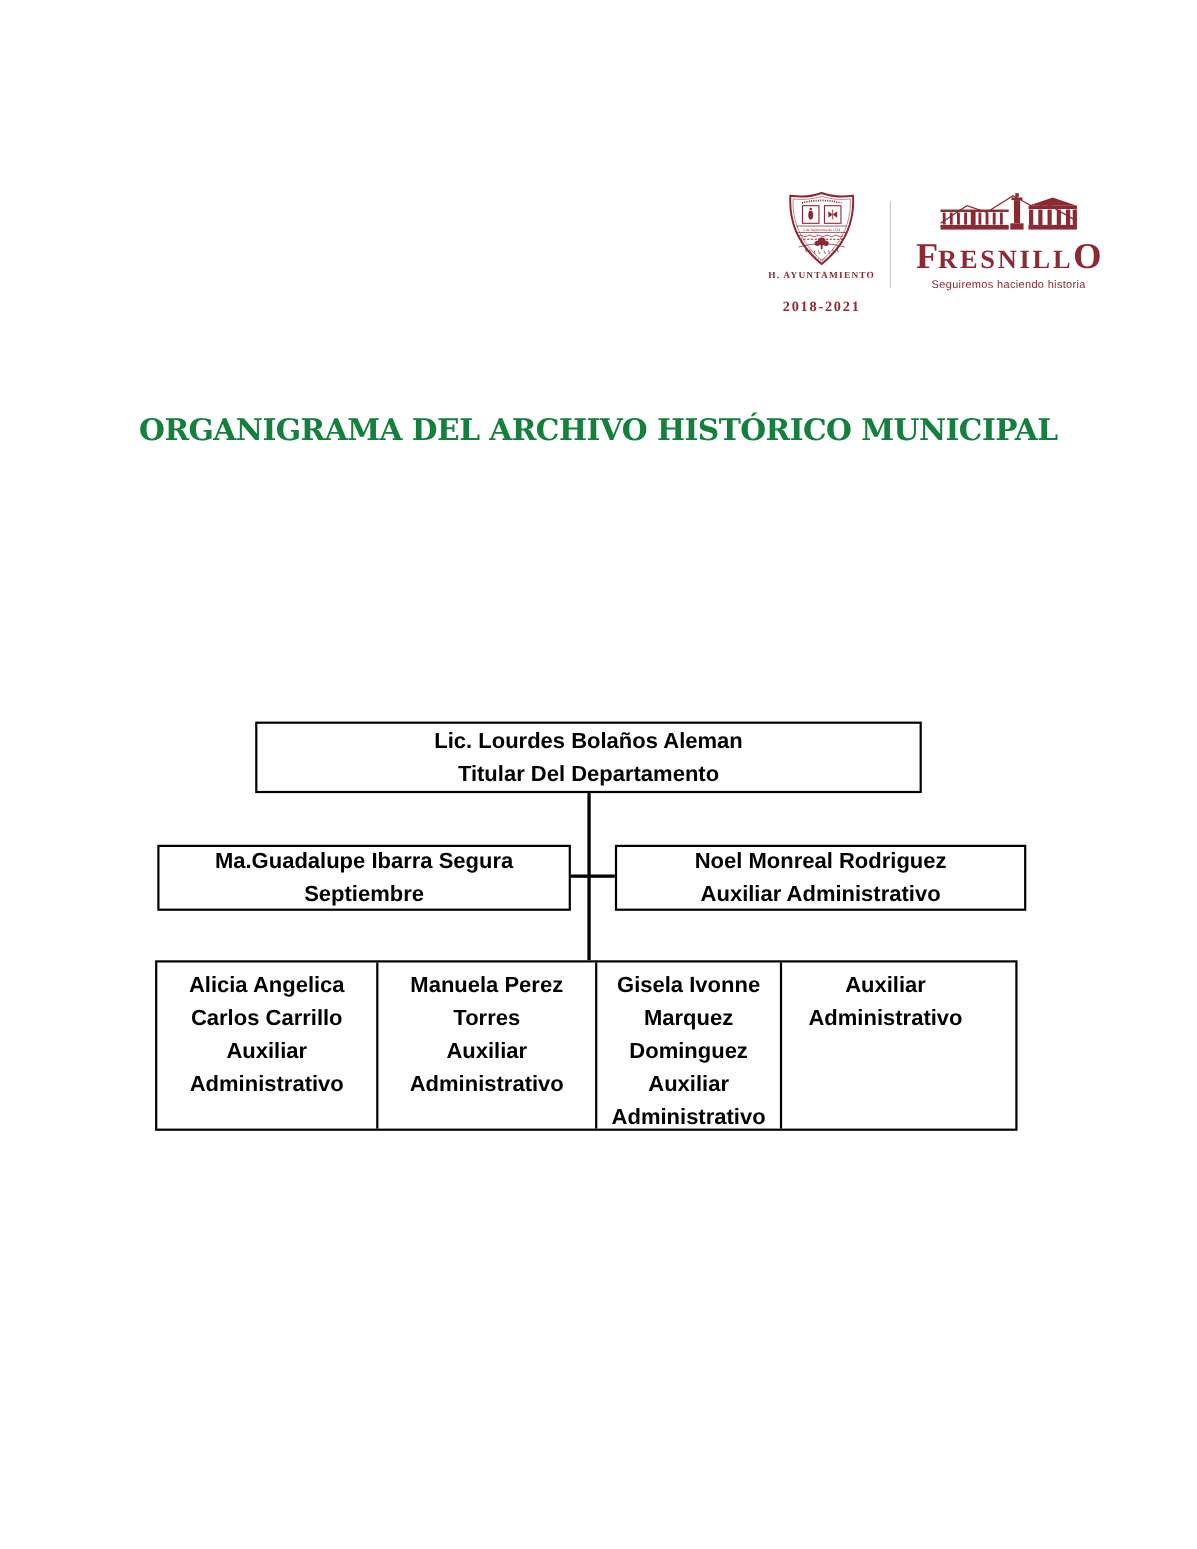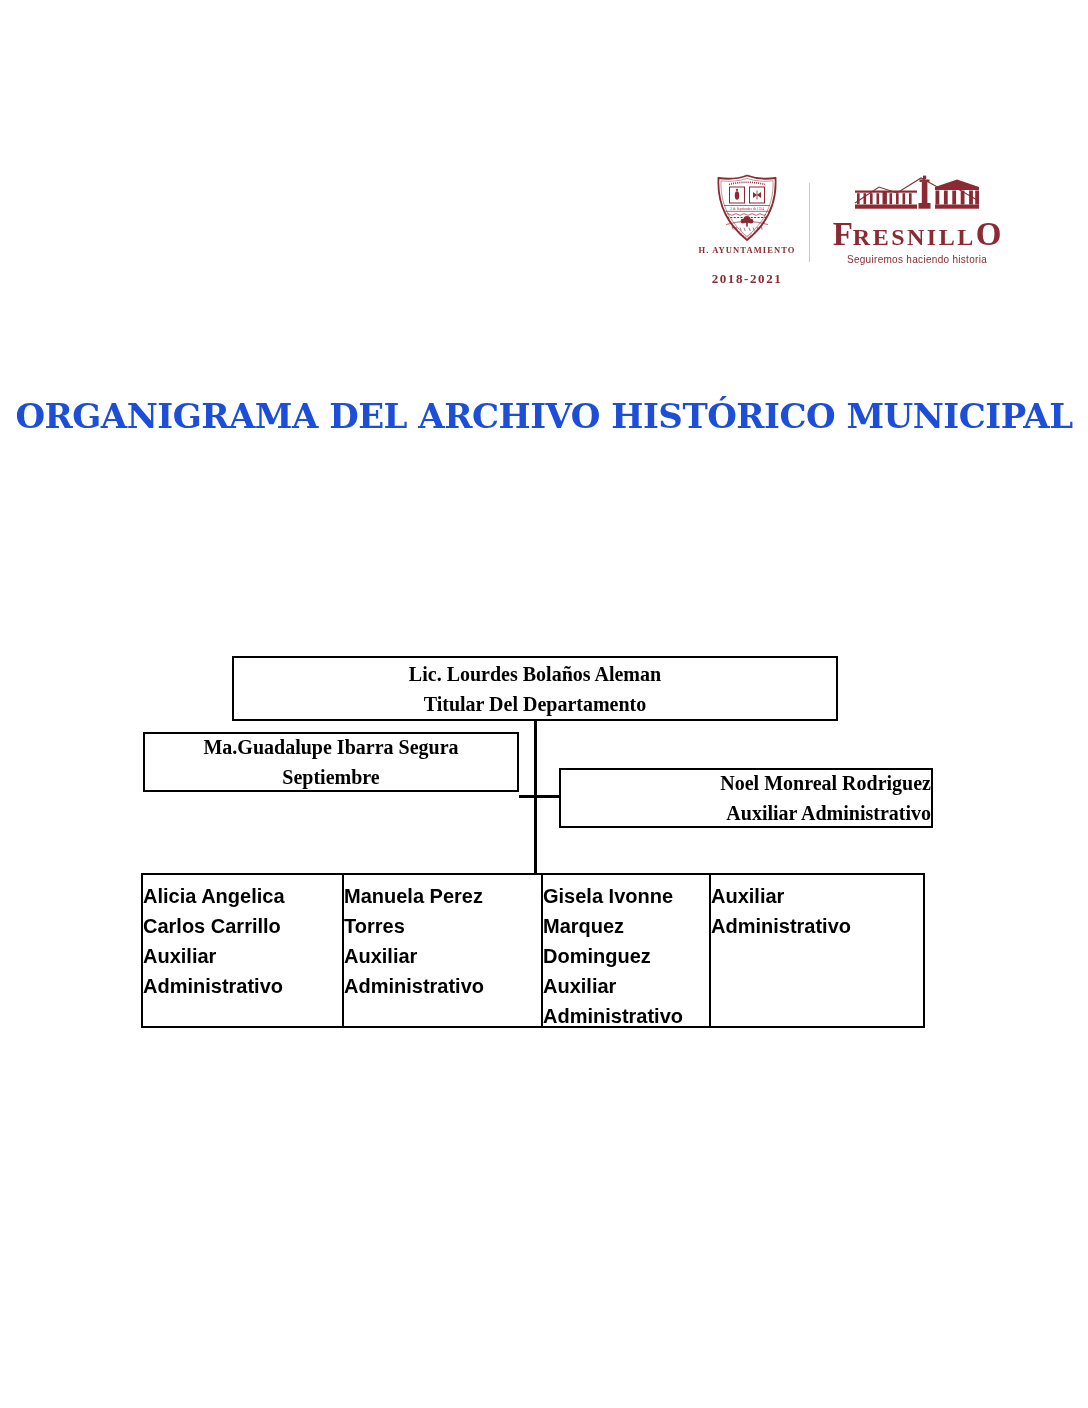--- a/index.html
+++ b/index.html
@@ -70,51 +70,50 @@
   .tagline {
     font-size: 10px;
     letter-spacing: 0.3px;
     margin-top: 3px;
     white-space: nowrap;
   }
 
   
   .page-title {
     position: absolute;
-    top: 396px;
+    top: 376px;
     left: 0;
     width: 100%;
     text-align: center;
     font-family: "DejaVu Serif", serif;
     font-weight: bold;
-    font-size: 34px;
+    font-size: 27px;
     letter-spacing: -0.5px;
-    color: #1d4ed8;
+    color: #15803d;
     white-space: nowrap;
   }
 
   
   .obox {
     position: absolute;
     border: 2px solid #000;
     box-sizing: border-box;
     display: flex;
     flex-direction: column;
     justify-content: center;
     text-align: center;
     font-weight: bold;
     font-size: 20px;
     line-height: 30px;
     color: #000;
     background: #fff;
-    font-family: Liberation Serif, serif;
   }
   #box-root { left: 232px; top: 656px; width: 606px; height: 65px; }
-  #box-l2a  { left: 143px; top: 732px; width: 376px; height: 60px; }
-  #box-l2b  { left: 559px; top: 768px; width: 374px; height: 60px; text-align: right; }
+  #box-l2a  { left: 143px; top: 768px; width: 376px; height: 60px; }
+  #box-l2b  { left: 559px; top: 768px; width: 374px; height: 60px; }
 
   .vline {
     position: absolute;
     left: 534px; top: 721px;
     width: 3px; height: 152px;
     background: #000;
   }
   .hline {
     position: absolute;
     left: 519px; top: 795px;
@@ -127,20 +126,21 @@
     left: 141px; top: 873px;
     width: 784px; height: 155px;
     border: 2px solid #000;
     box-sizing: border-box;
     display: flex;
     background: #fff;
   }
   .cell {
     box-sizing: border-box;
     border-left: 2px solid #000;
+    text-align: center;
     font-weight: bold;
     font-size: 20px;
     line-height: 30px;
     color: #000;
     padding-top: 6px;
   }
   .cell:first-child { border-left: none; }
   .c1 { width: 199px; }
   .c2 { width: 199px; }
   .c3 { width: 168px; }

